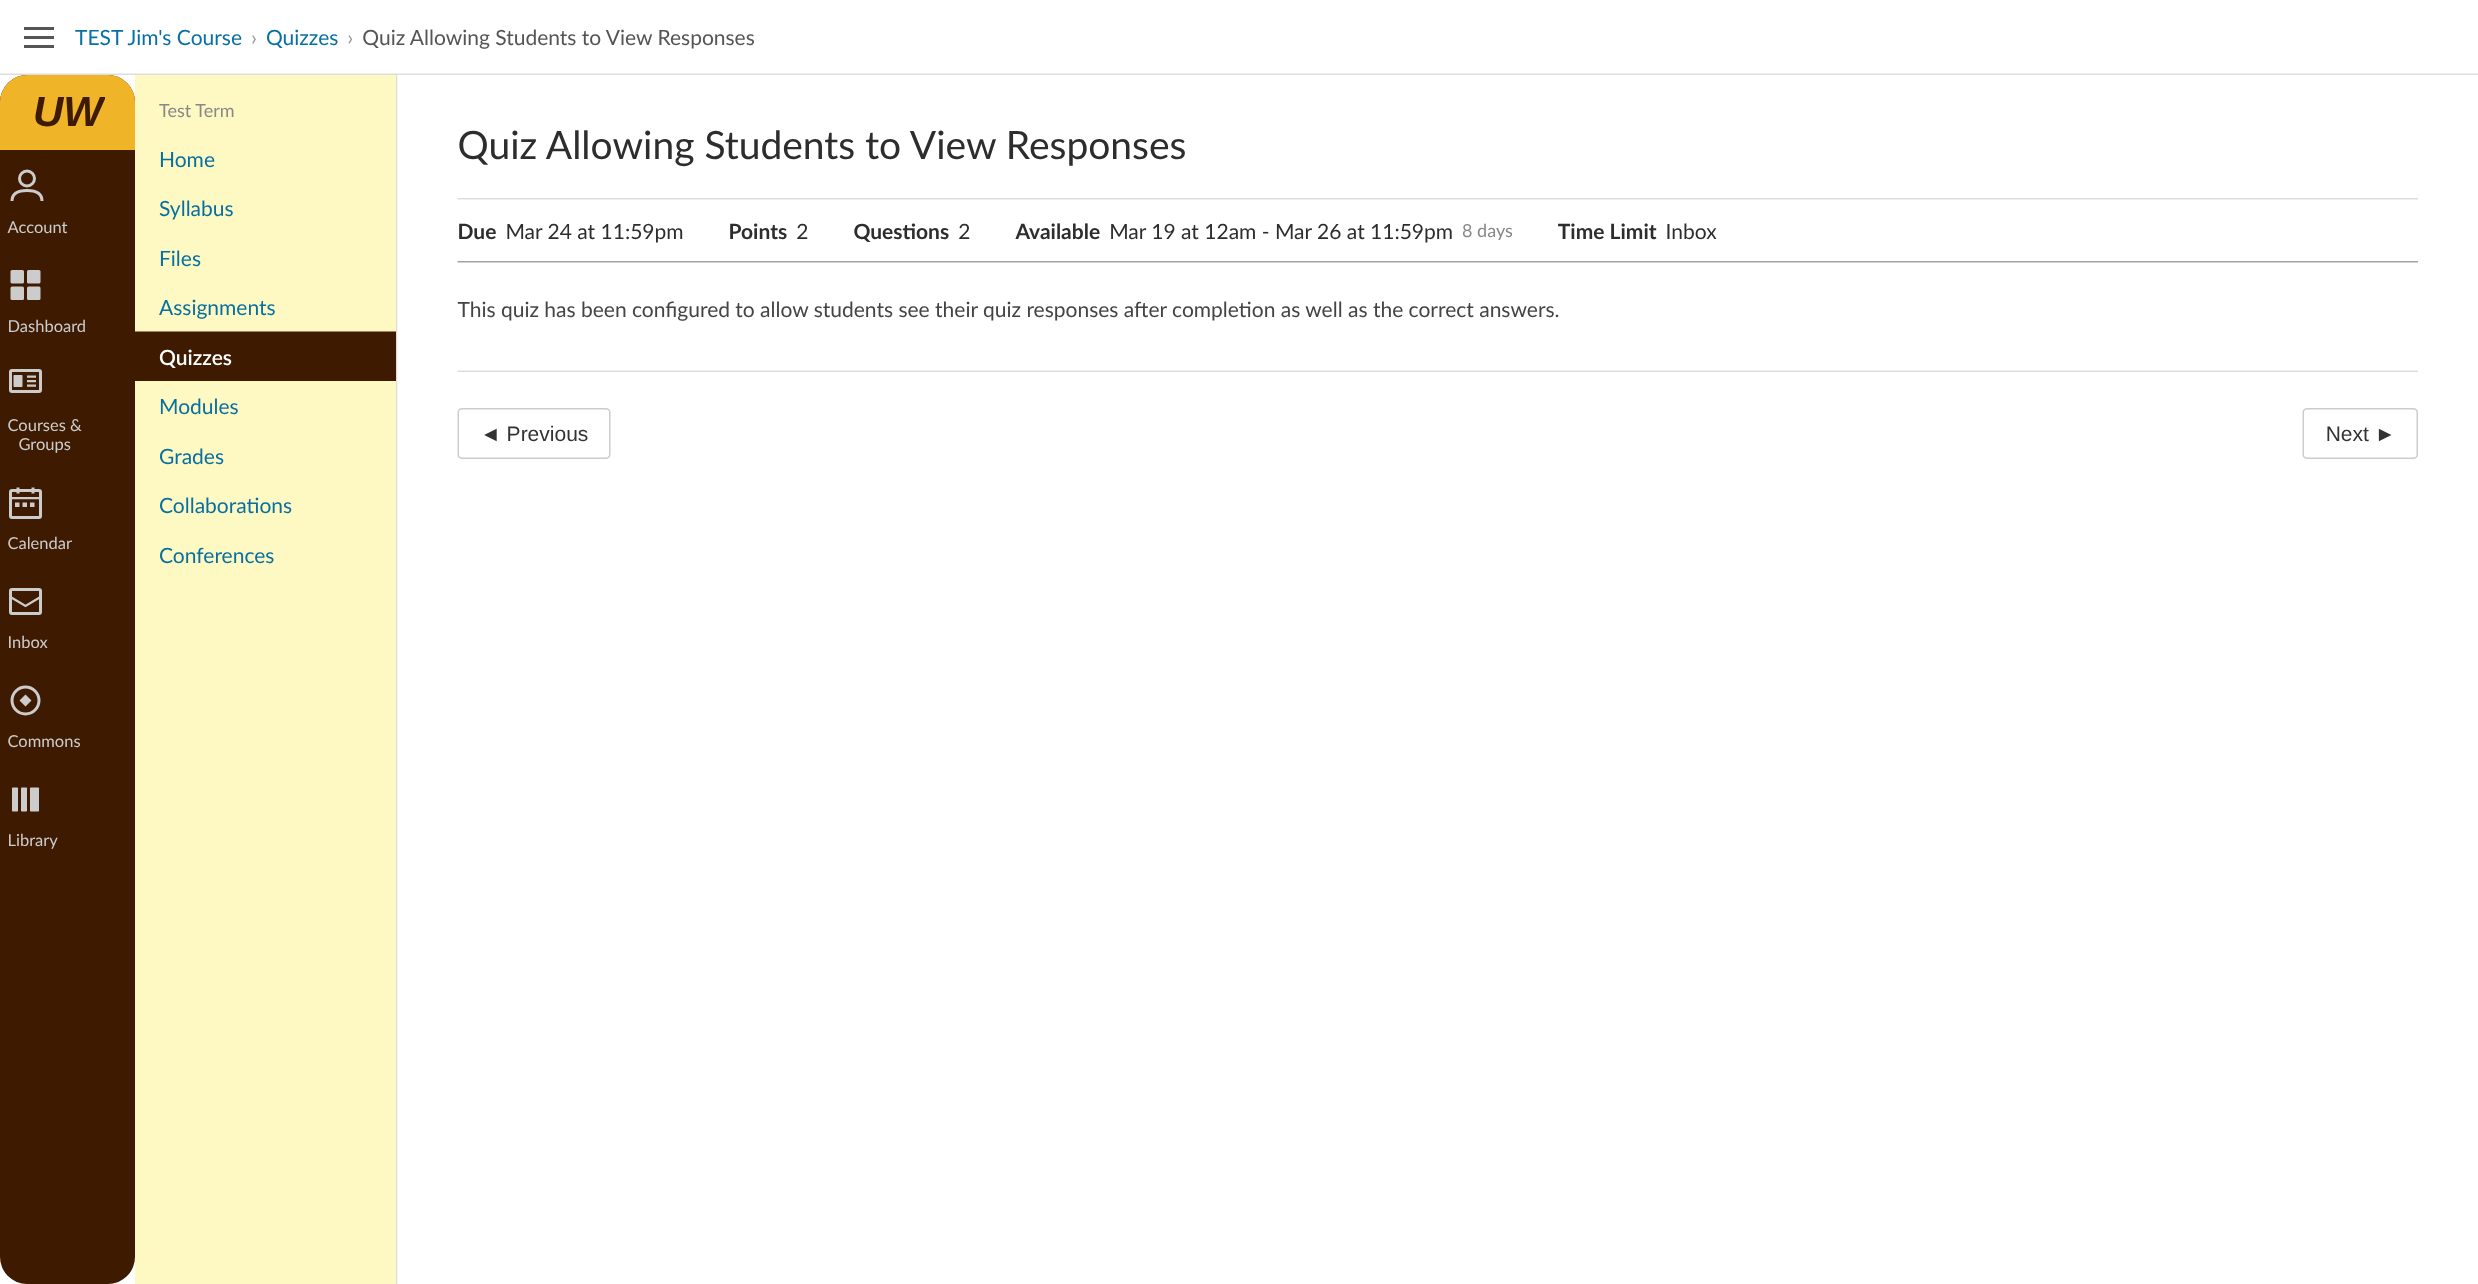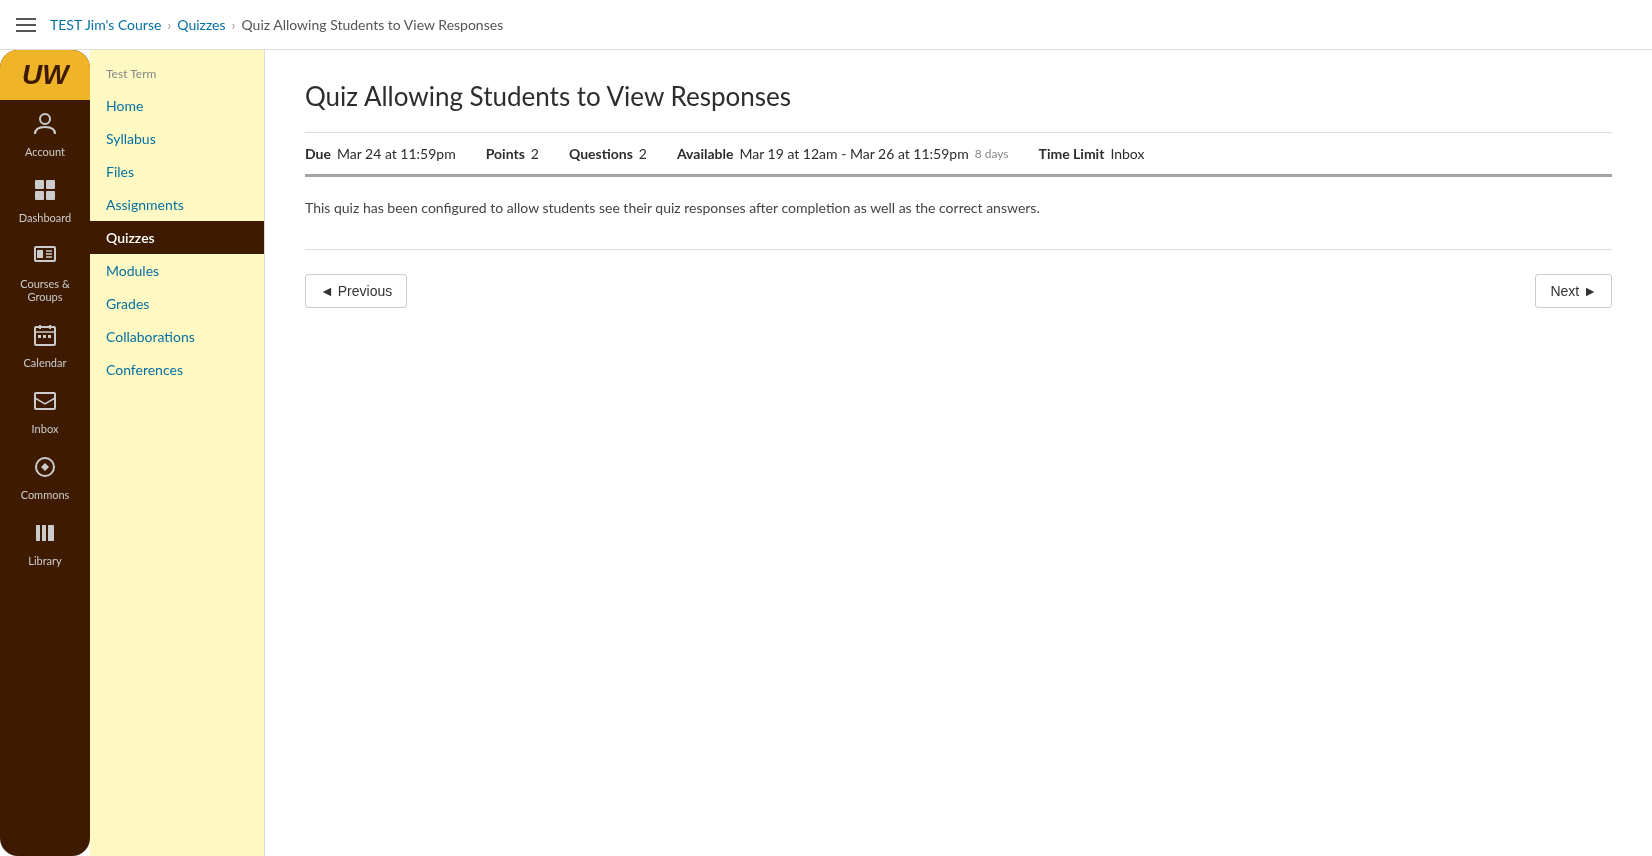--- a/index.html
+++ b/index.html
@@ -60,21 +60,21 @@
     }
     .logo-uw {
       font-size: 22px;
       font-weight: 900;
       color: #3d1a00;
       font-style: italic;
     }
     .nav-item {
       display: flex;
       flex-direction: column;
-      align-items: center;
+      align-items: flex-start;
       justify-content: center;
       width: 100%;
       padding: 10px 5px;
       color: #ccc;
       cursor: pointer;
       text-decoration: none;
       gap: 4px;
     }
     .nav-item .icon { font-size: 22px; }
     .nav-item .label { font-size: 11px; text-align: center; }
@@ -120,21 +120,21 @@
       font-weight: normal;
       color: #2d2d2d;
       margin-bottom: 20px;
     }
 
     .quiz-meta {
       display: flex;
       align-items: center;
       gap: 0;
       border-top: 1px solid #ddd;
-      border-bottom: 3px solid #a3a3a3;
+      border-bottom: 1px solid #a3a3a3;
       padding: 12px 0;
       margin-bottom: 20px;
       flex-wrap: wrap;
     }
     .meta-item {
       display: flex;
       align-items: center;
       gap: 6px;
       padding-right: 30px;
       font-size: 14px;

